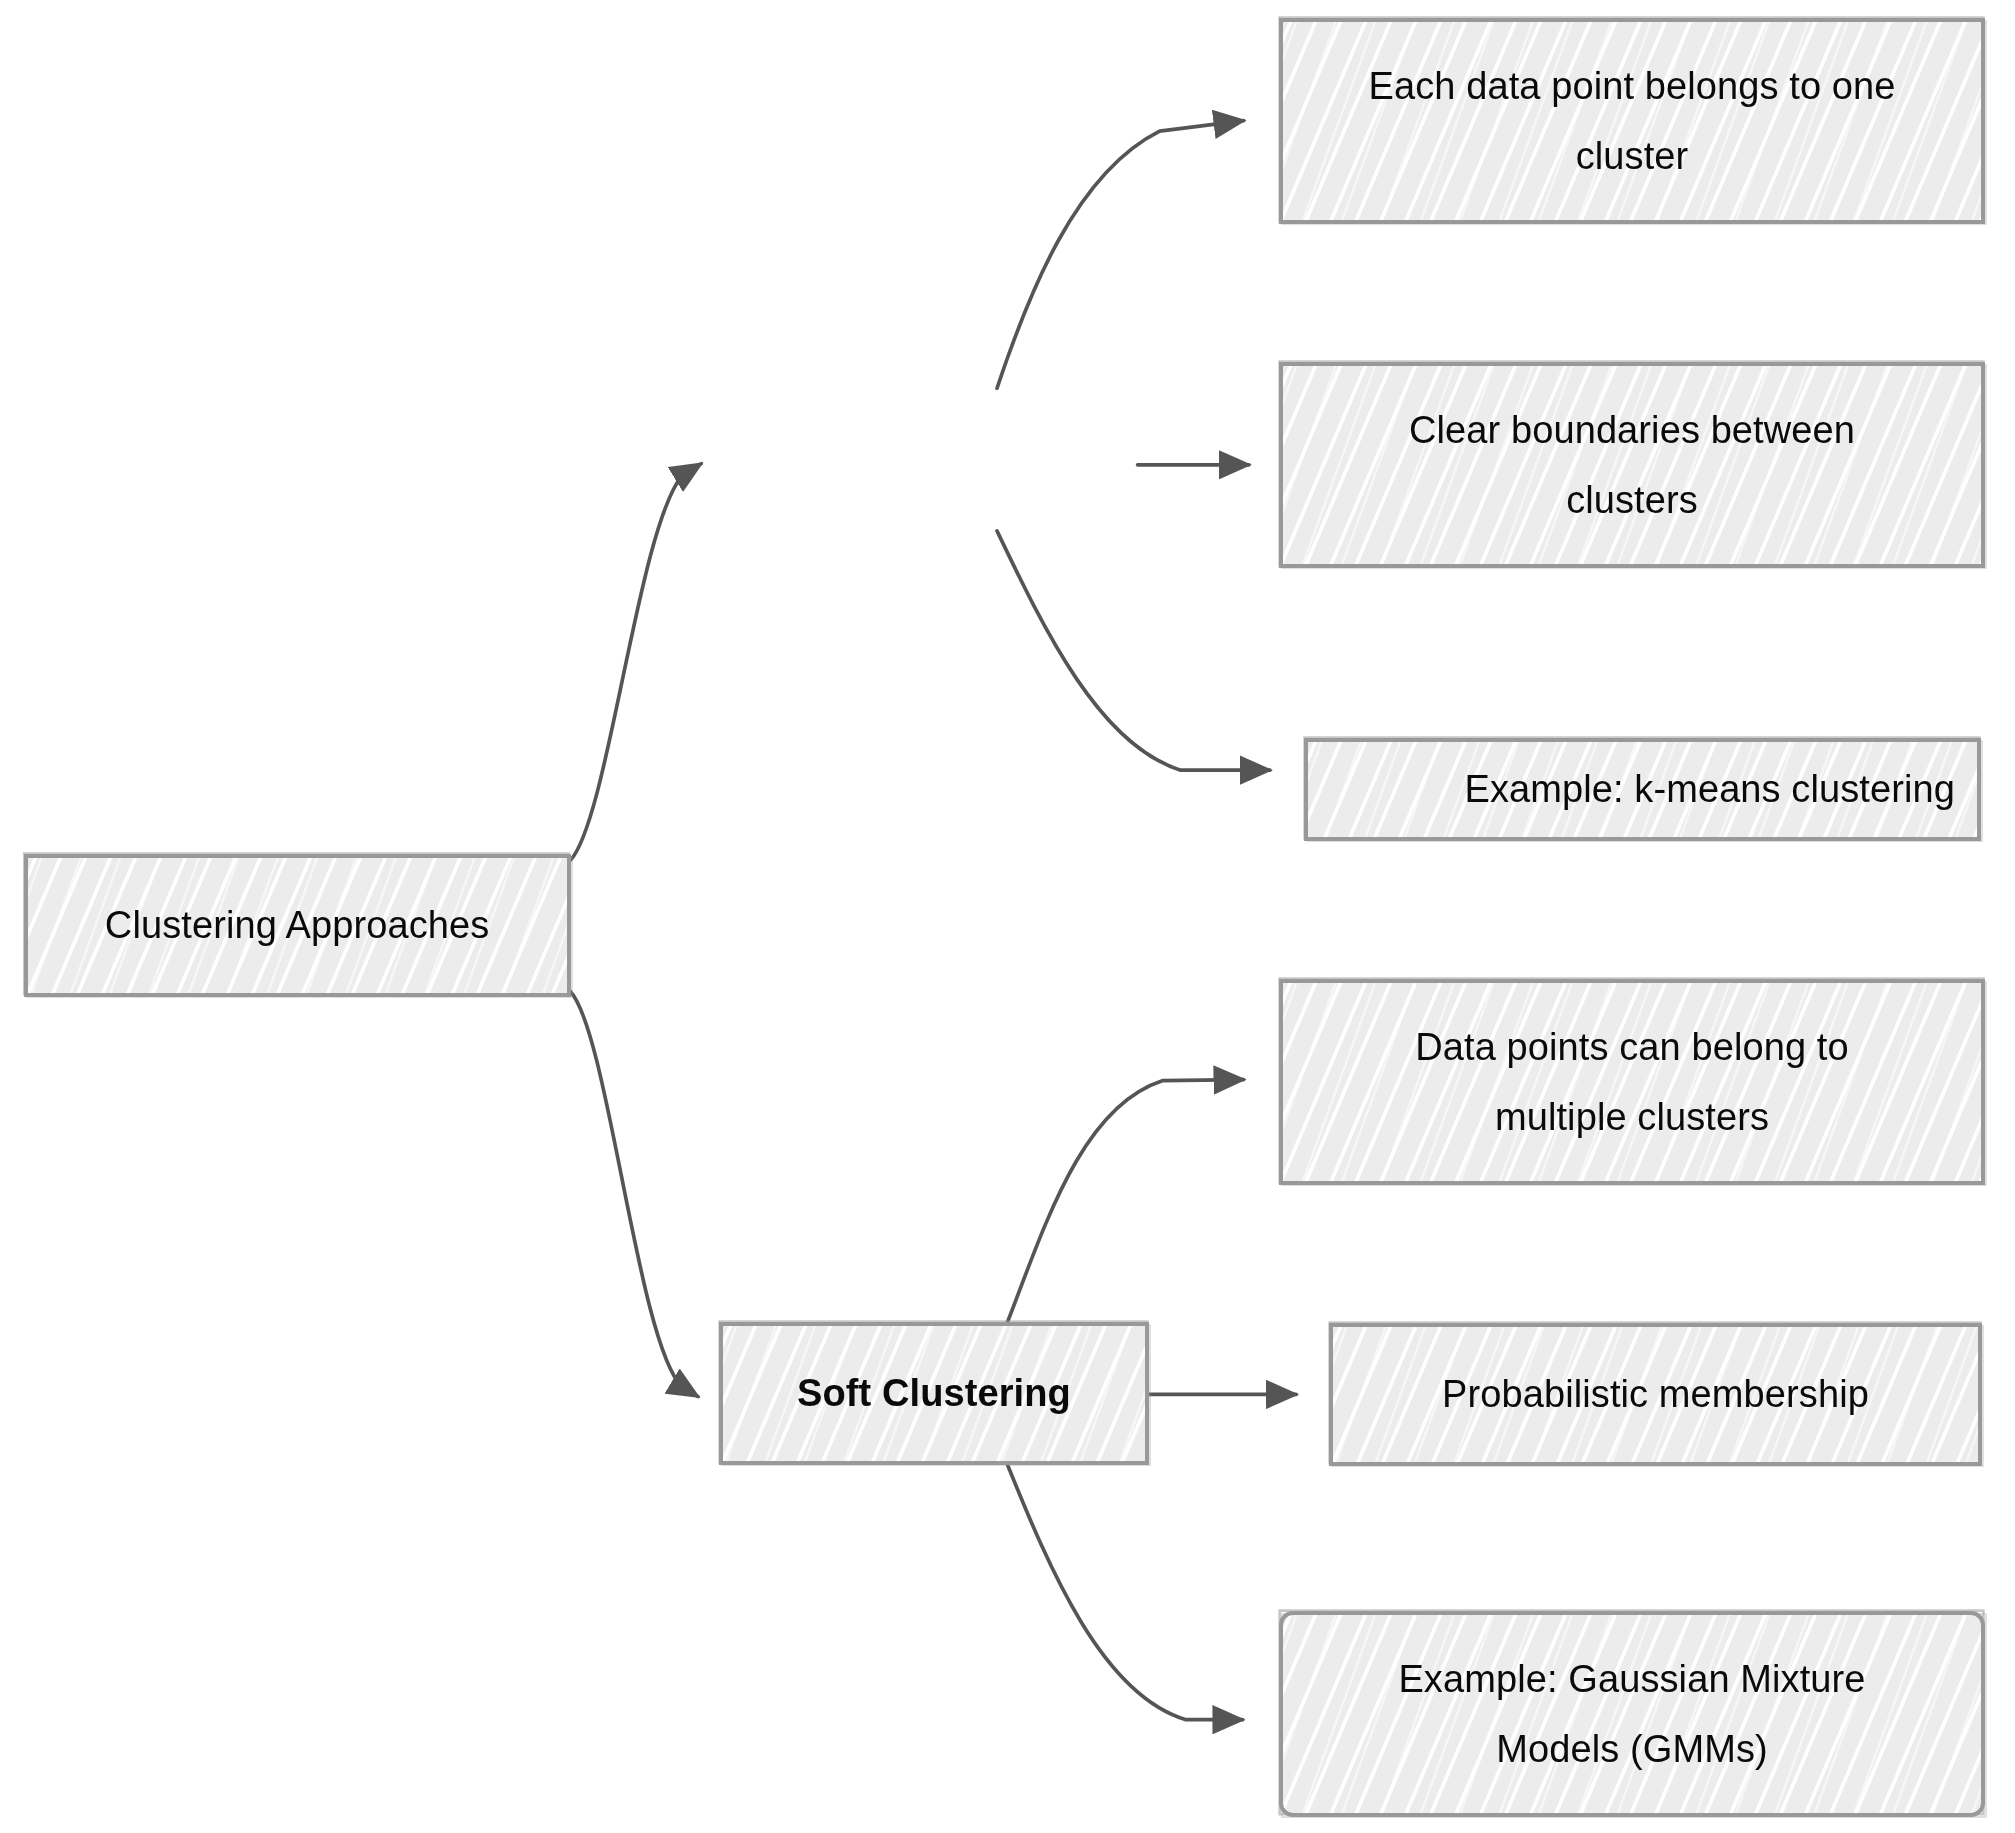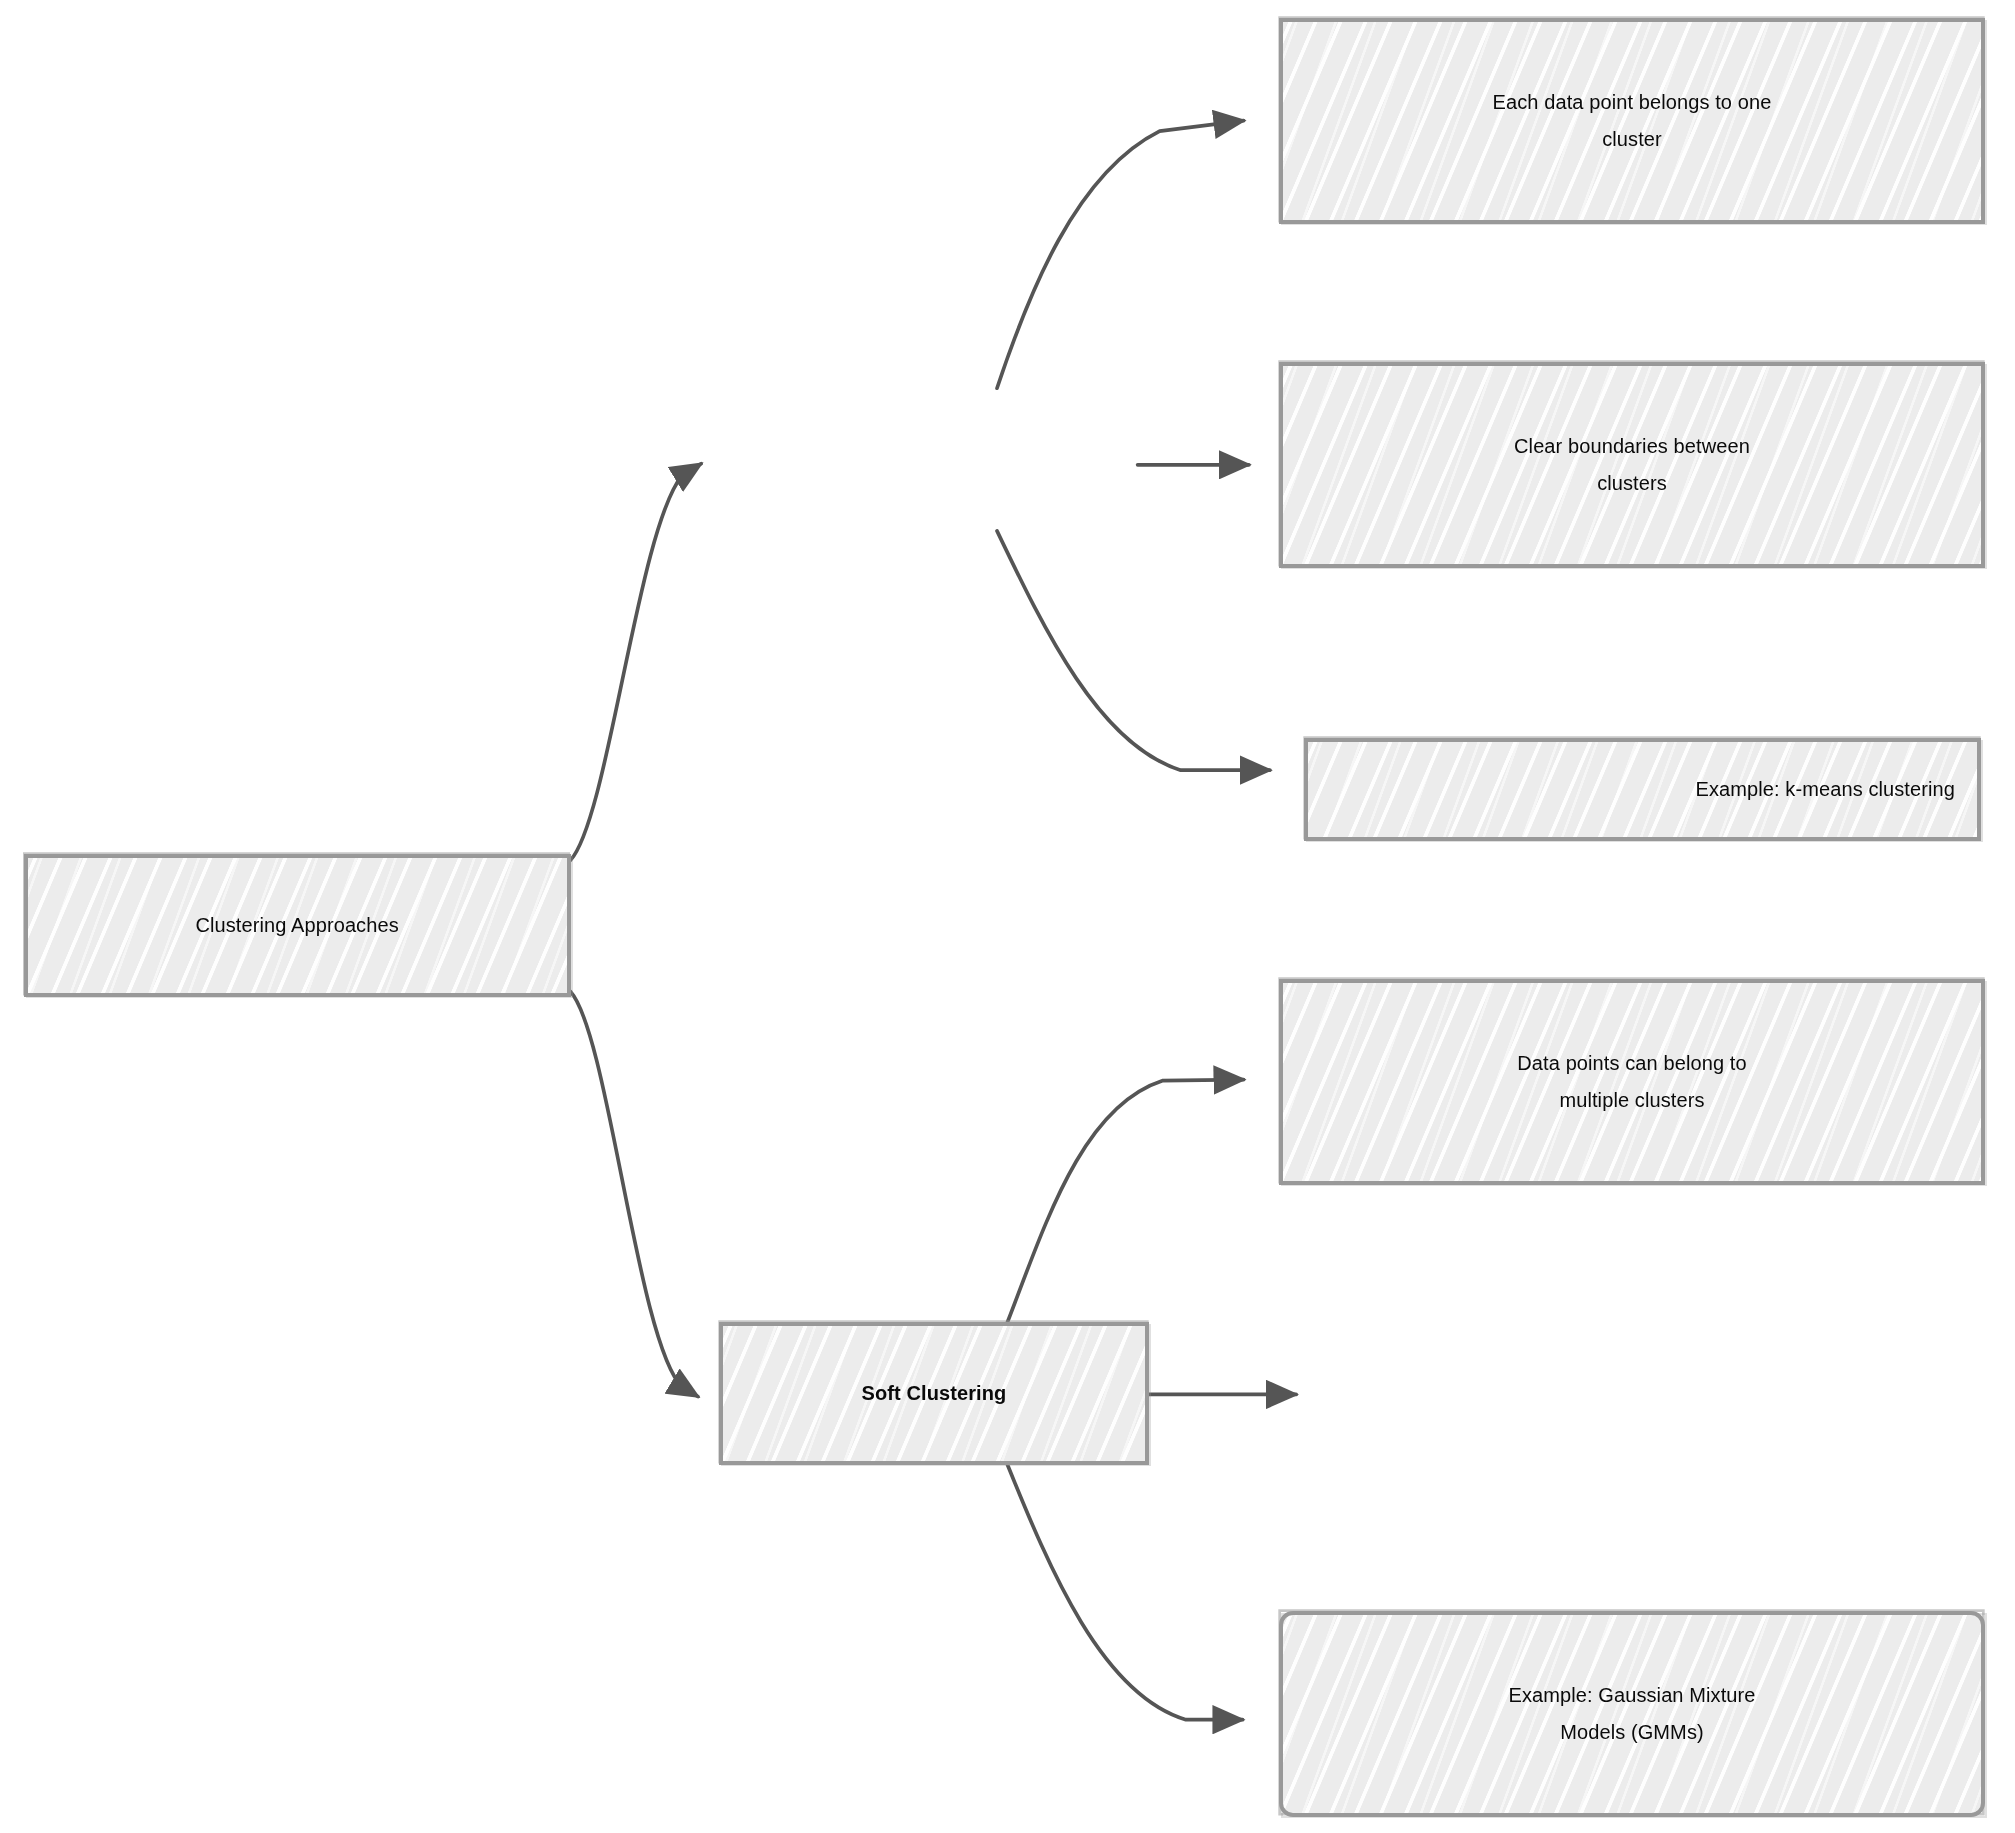--- a/index.html
+++ b/index.html
@@ -20,21 +20,21 @@
     pointer-events:none;
   }
   .node{
     position:absolute;
     box-sizing:border-box;
     display:flex;
     align-items:center;
     justify-content:center;
     text-align:center;
     color:#0a0a0a;
-    font-size:20px;
+    font-size:38px;
     line-height:1.85;
     letter-spacing:0.1px;
     padding:0 22px;
     background-color:#ececec;
     background-image:
       repeating-linear-gradient(
         113deg,
         rgba(255,255,255,0) 0px,
         rgba(255,255,255,0) 4.7px,
         rgba(255,255,255,0.95) 5.2px,
@@ -114,19 +114,22 @@
     <span class="nlabel">Clear boundaries between
 clusters</span>
   </div>
   <div class="node" style="left: 1304px; top: 738px; width: 677px; height: 103px; justify-content: flex-end;">
     <span class="nlabel">Example: k-means clustering</span>
   </div>
   <div class="node" style="left: 1279px; top: 979px; width: 706px; height: 206px;">
     <span class="nlabel">Data points can belong to
 multiple clusters</span>
   </div>
+  <div class="node" style="left: 1329px; top: 1323px; width: 653px; height: 143px;">
+    <span class="nlabel">Probabilistic membership</span>
+  </div>
   <div class="node" style="left: 1279px; top: 1611px; width: 706px; height: 206px; border-radius: 14px;">
     <span class="nlabel">Example: Gaussian Mixture
 Models (GMMs)</span>
   </div>
 
 </div>
 
 
 </body></html>

